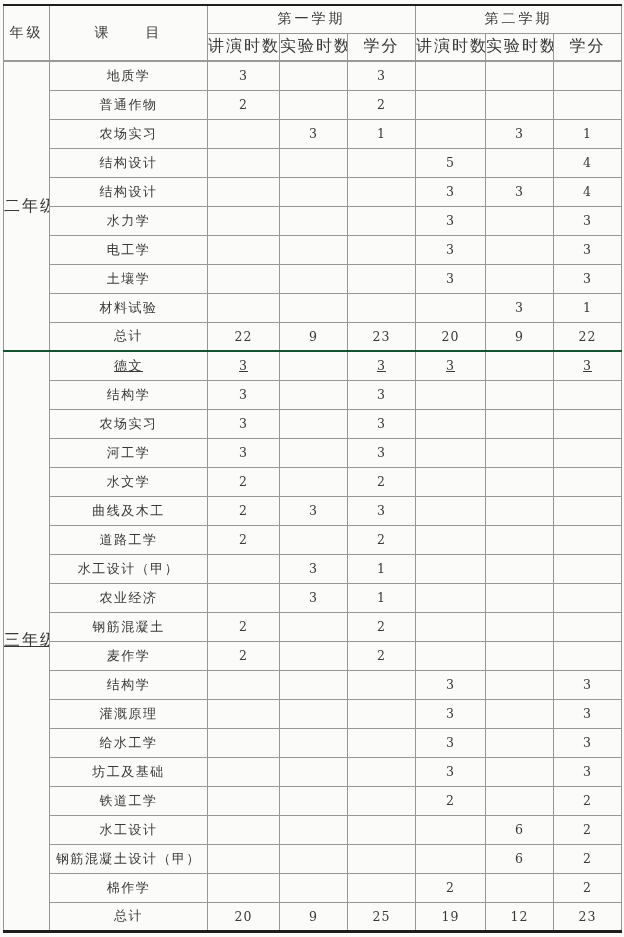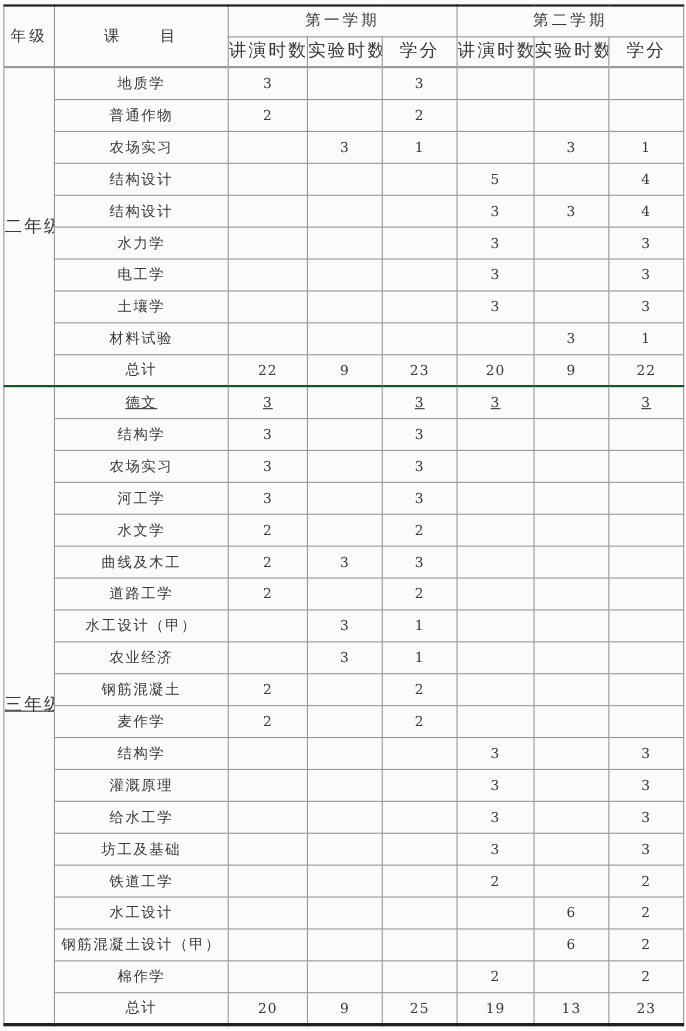--- a/index.html
+++ b/index.html
@@ -366,18 +366,18 @@
           <td class="value-cell">2</td>
           <td class="value-cell"></td>
           <td class="value-cell">2</td>
         </tr>
         <tr>
           <td class="subject-cell">总计</td>
           <td class="value-cell">20</td>
           <td class="value-cell">9</td>
           <td class="value-cell">25</td>
           <td class="value-cell">19</td>
-          <td class="value-cell">13</td>
+          <td class="value-cell">12</td>
           <td class="value-cell">23</td>
         </tr>
       </tbody>
   </table>
 </div>
 
 </body></html>

